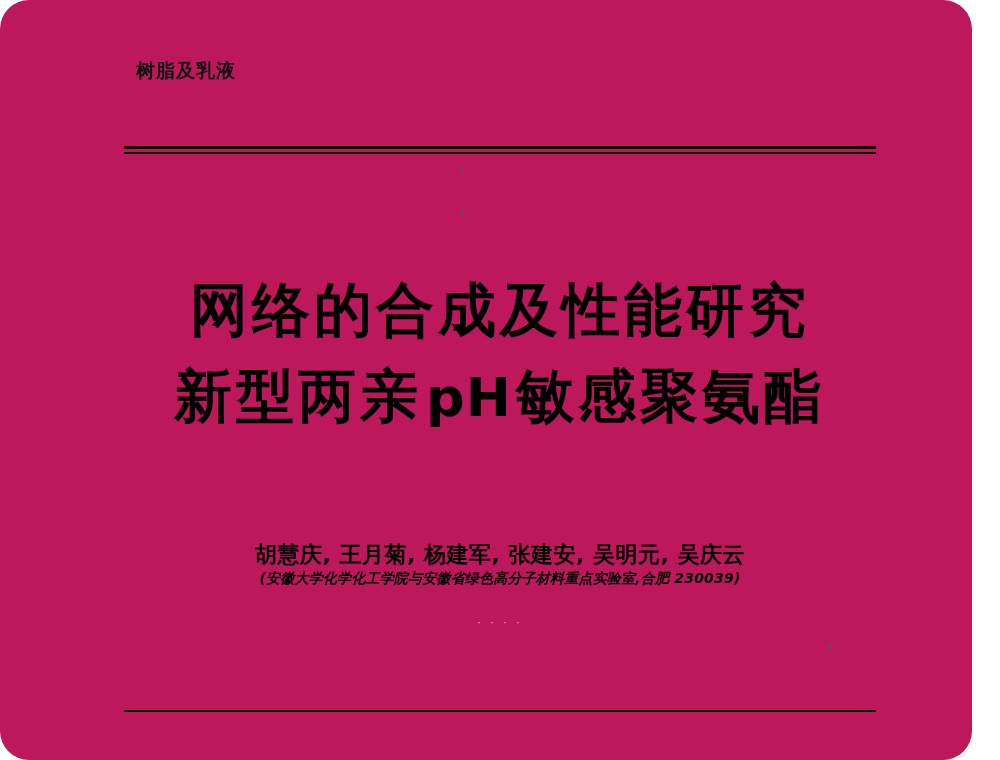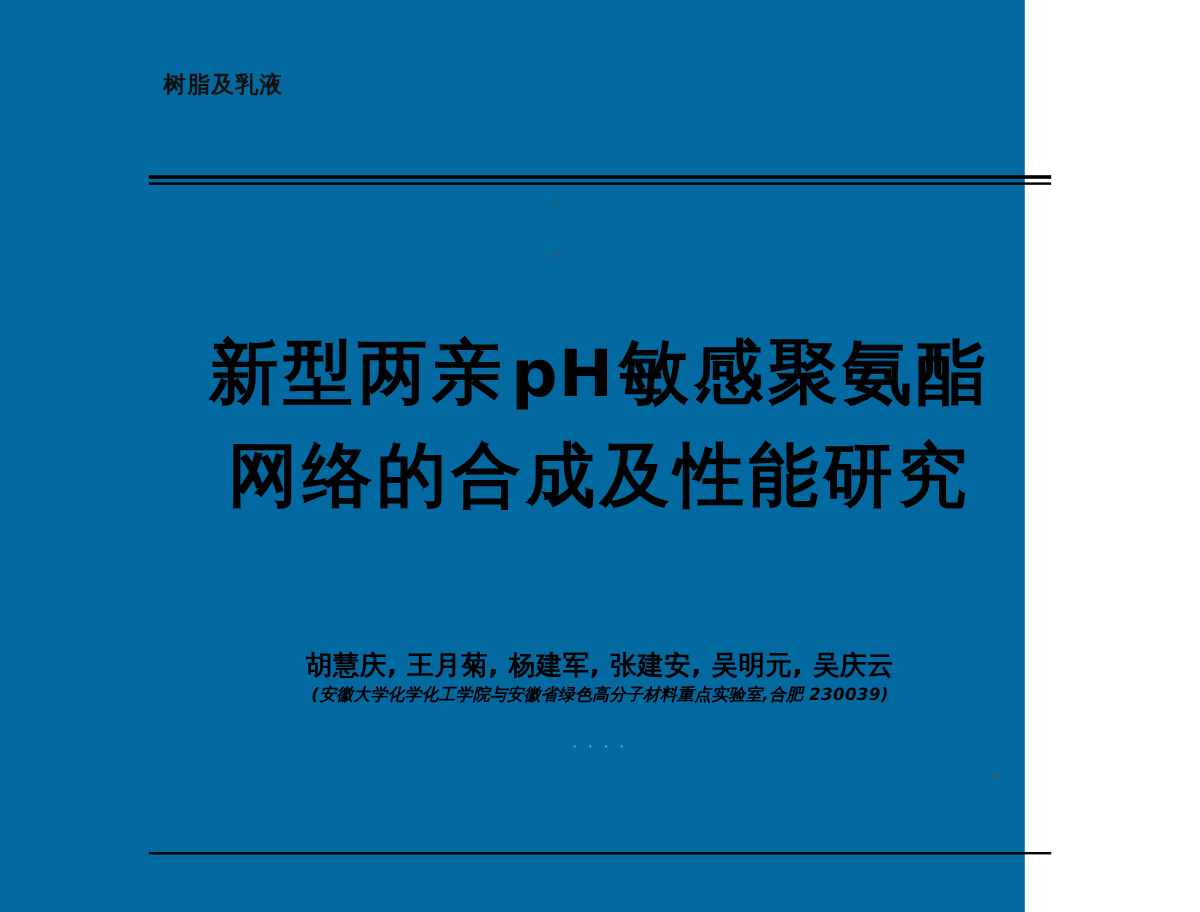--- a/index.html
+++ b/index.html
@@ -13,23 +13,24 @@
     overflow: hidden;
     font-family: "Liberation Sans", sans-serif;
     color: #000000;
     position: relative;
   }
 
   .page {
     position: absolute;
     left: 0;
     top: 0;
-    width: 854px;
+    width: 972px;
     height: 760px;
-    background: #0369a1;
+    background: #be185d;
+    border-radius: 29px;
   }
 
   
   .running-head {
     position: absolute;
     left: 136px;
     top: 58px;
     font-size: 19px;
     font-weight: bold;
     letter-spacing: 1px;
@@ -162,22 +163,22 @@
   <div class="running-head">树脂及乳液</div>
 
   <div class="rule-top"></div>
   <div class="rule-top-2"></div>
 
   <div class="speck s1"></div>
   <div class="speck s2"></div>
   <div class="speck s3"></div>
 
   <div class="title-block">
+    <div class="title-line"><span>网络的合成及性能研究</span></div>
     <div class="title-line"><span>新型两亲</span><span class="lat">pH</span><span>敏感聚氨酯</span></div>
-    <div class="title-line"><span>网络的合成及性能研究</span></div>
   </div>
 
   <div class="authors">胡慧庆, 王月菊, 杨建军, 张建安, 吴明元, 吴庆云</div>
 
   <div class="affiliation">(安徽大学化学化工学院与安徽省绿色高分子材料重点实验室,合肥 230039)</div>
 
   <div class="faint-marks">· · · ·</div>
 
   <div class="rule-bottom"></div>
 

